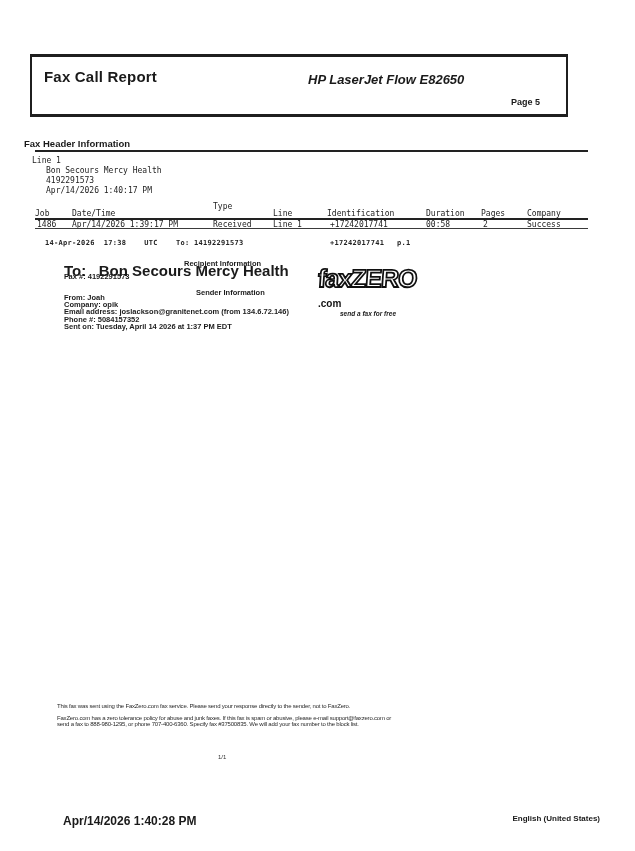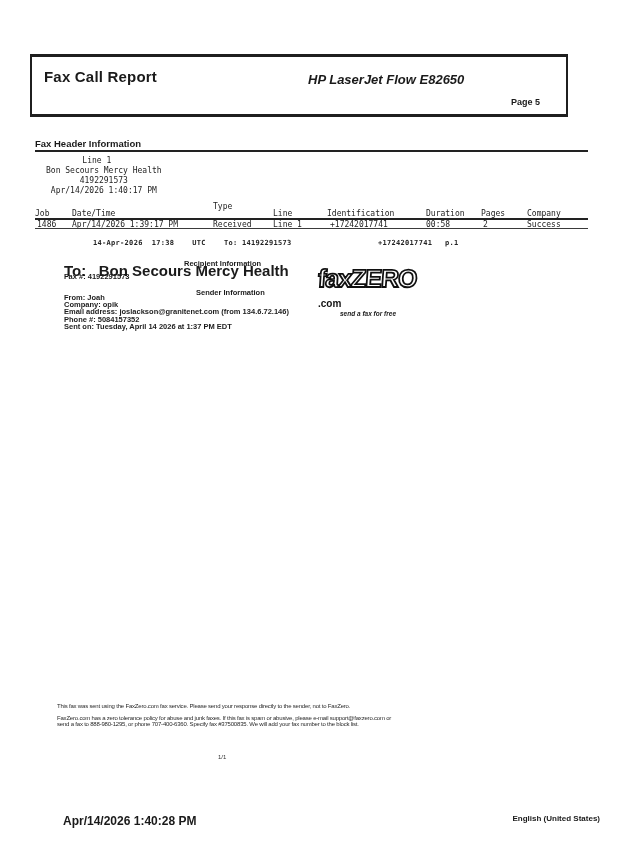--- a/index.html
+++ b/index.html
@@ -1,46 +1,46 @@
 <!DOCTYPE html>
 <html><head>
 <meta charset="utf-8">
 <style>
   html,body{margin:0;padding:0;}
   body{
     width:635px;height:851px;position:relative;background:#ffffff;
     font-family:"Liberation Sans", sans-serif;color:#1a1a1a;overflow:hidden;
   }
   .abs{position:absolute;}
-  .mono{font-family:"DejaVu Sans Mono", monospace;text-align:center;}
+  .mono{font-family:"DejaVu Sans Mono", monospace;}
   .pre{white-space:pre;}
 
   
   .header-box{
     left:30px;top:54px;width:534px;height:57px;
     border:2px solid #1f1f1f;border-top-width:3px;border-bottom-width:3px;text-align:right;
   }
   .report-title{left:12px;top:11px;font-size:15px;font-weight:bold;letter-spacing:.2px;}
   .device-name{left:276px;top:15px;font-size:13px;font-weight:bold;font-style:italic;}
   .page-label{right:26px;bottom:7px;font-size:9px;font-weight:bold;}
 
   
-  .section-heading{left:35px;top:138px;font-size:9.5px;font-weight:bold;}
+  .section-heading{left:24px;top:138px;font-size:9.5px;font-weight:bold;}
   .rule{background:#222;height:2px;}
   .rule-heading{left:35px;top:150px;width:553px;}
   .station-block{left:32px;top:156px;font-size:8px;line-height:10px;color:#222;}
   .station-block .indent{padding-left:14px;}
 
   
   .tbl-cell{position:absolute;font-size:8px;color:#222;white-space:nowrap;}
   .rule-tbl-top{left:35px;top:218px;width:553px;height:2px;}
   .rule-tbl-bottom{left:35px;top:228px;width:553px;height:1px;background:#3a3a3a;}
 
   
-  .stamp{font-size:7px;font-weight:bold;letter-spacing:.3px;color:#222;margin-left:48px;}
+  .stamp{font-size:7px;font-weight:bold;letter-spacing:.3px;color:#222;}
   .rcpt-heading,.sndr-heading{font-size:7.5px;font-weight:bold;}
   .to-line{left:64px;top:262px;font-size:15px;font-weight:bold;}
   .fax-line{left:64px;top:272px;font-size:7.5px;font-weight:bold;}
   .sender-block{left:64px;top:294px;font-size:7.5px;font-weight:bold;line-height:7.2px;color:#1c1c1c;}
 
   
   .logo{left:318px;top:266px;width:110px;text-align:left;}
   .logo-main{
     font-size:25px;font-weight:bold;letter-spacing:-1px;line-height:25px;
     color:#ffffff;-webkit-text-stroke:1.8px #101010;transform:skewX(-4deg);

